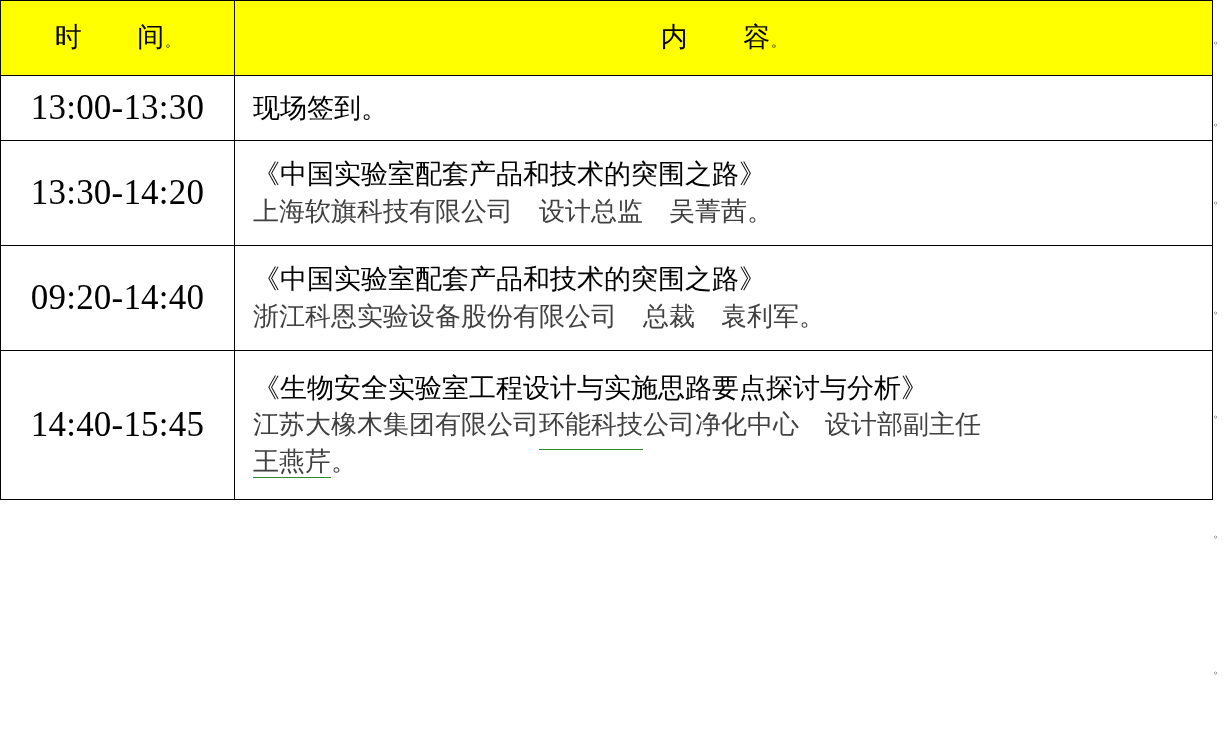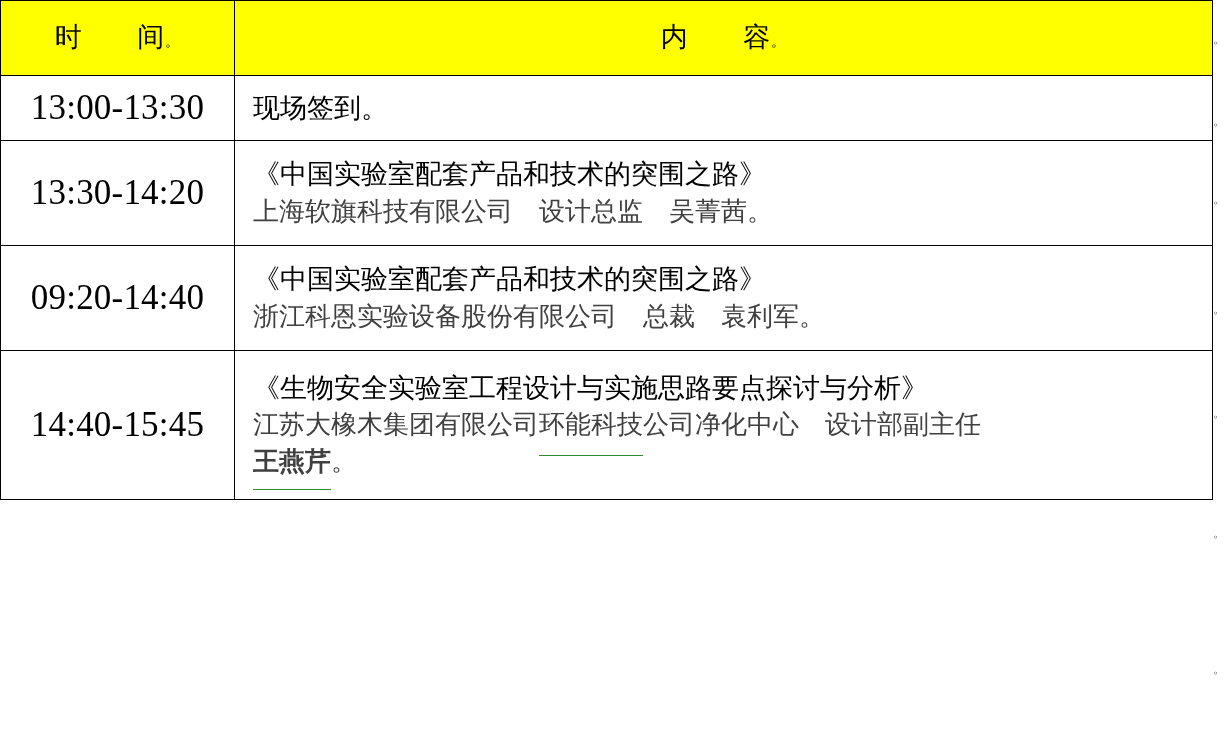--- a/index.html
+++ b/index.html
@@ -78,26 +78,25 @@
   .line-sub {
     font-family: "Liberation Serif", "DejaVu Serif", serif;
     font-size: 26px;
     color: #404040;
     line-height: 1.42;
     white-space: nowrap;
   }
   .line-sub.wrap { white-space: normal; }
   .underline-green {
     border-bottom: 1.5px solid #2e8b2e;
-    padding-bottom: 16px;
+    padding-bottom: 10px;
   }
   .underline-red {
     border-bottom: 1.5px solid #2e8b2e;
-    padding-bottom: 13px;
-    font-weight: bold;
+    padding-bottom: 1px;
   }
 
   
   .r1 td { height: 64px; }
   .r2 td { height: 104px; }
   .r3 td { height: 104px; }
   .r4 td { height: 104px; }
   .r5 td { height: 148px; }
   .r6 td { height: 108px; }
 

